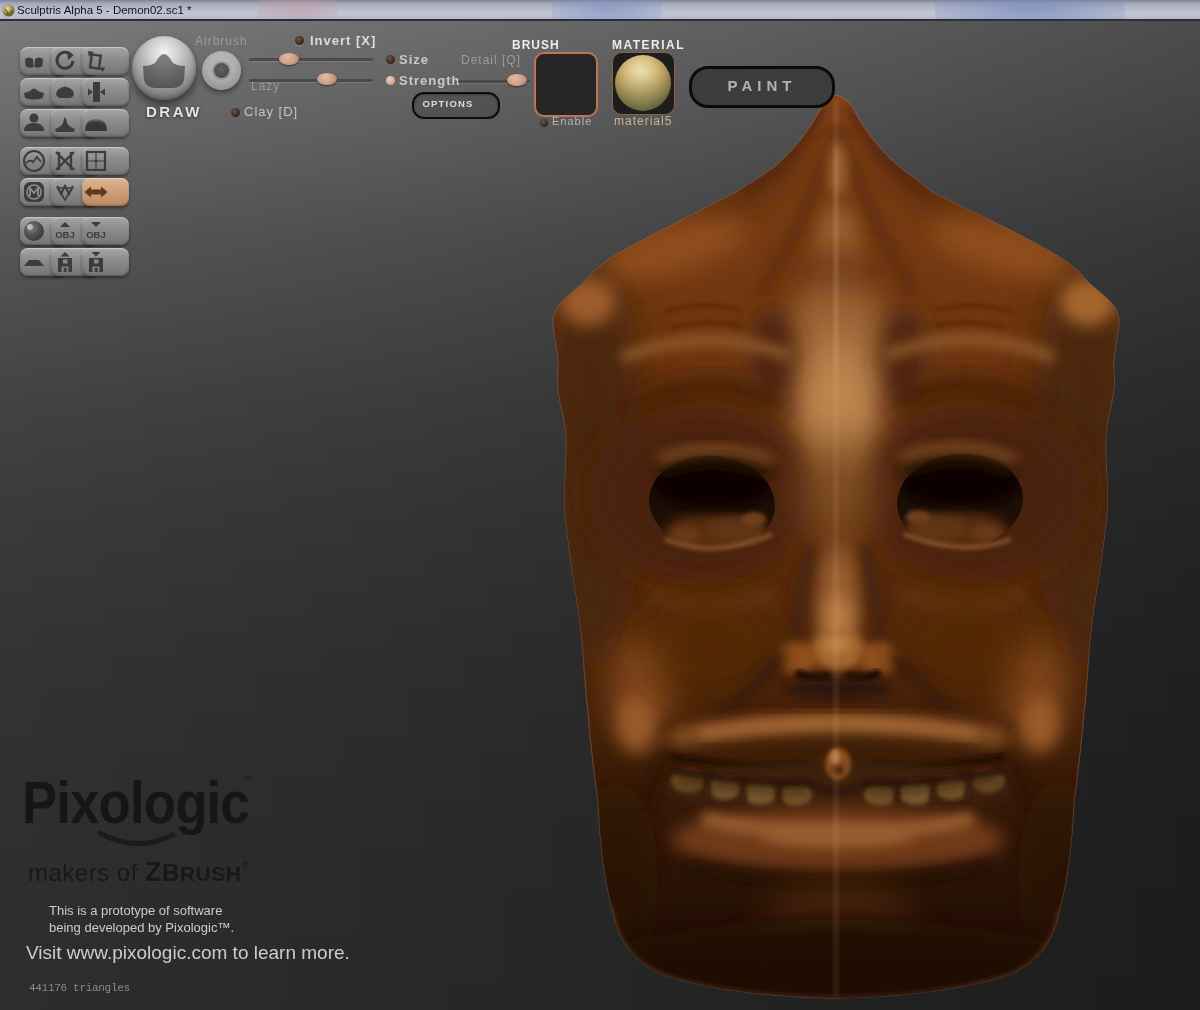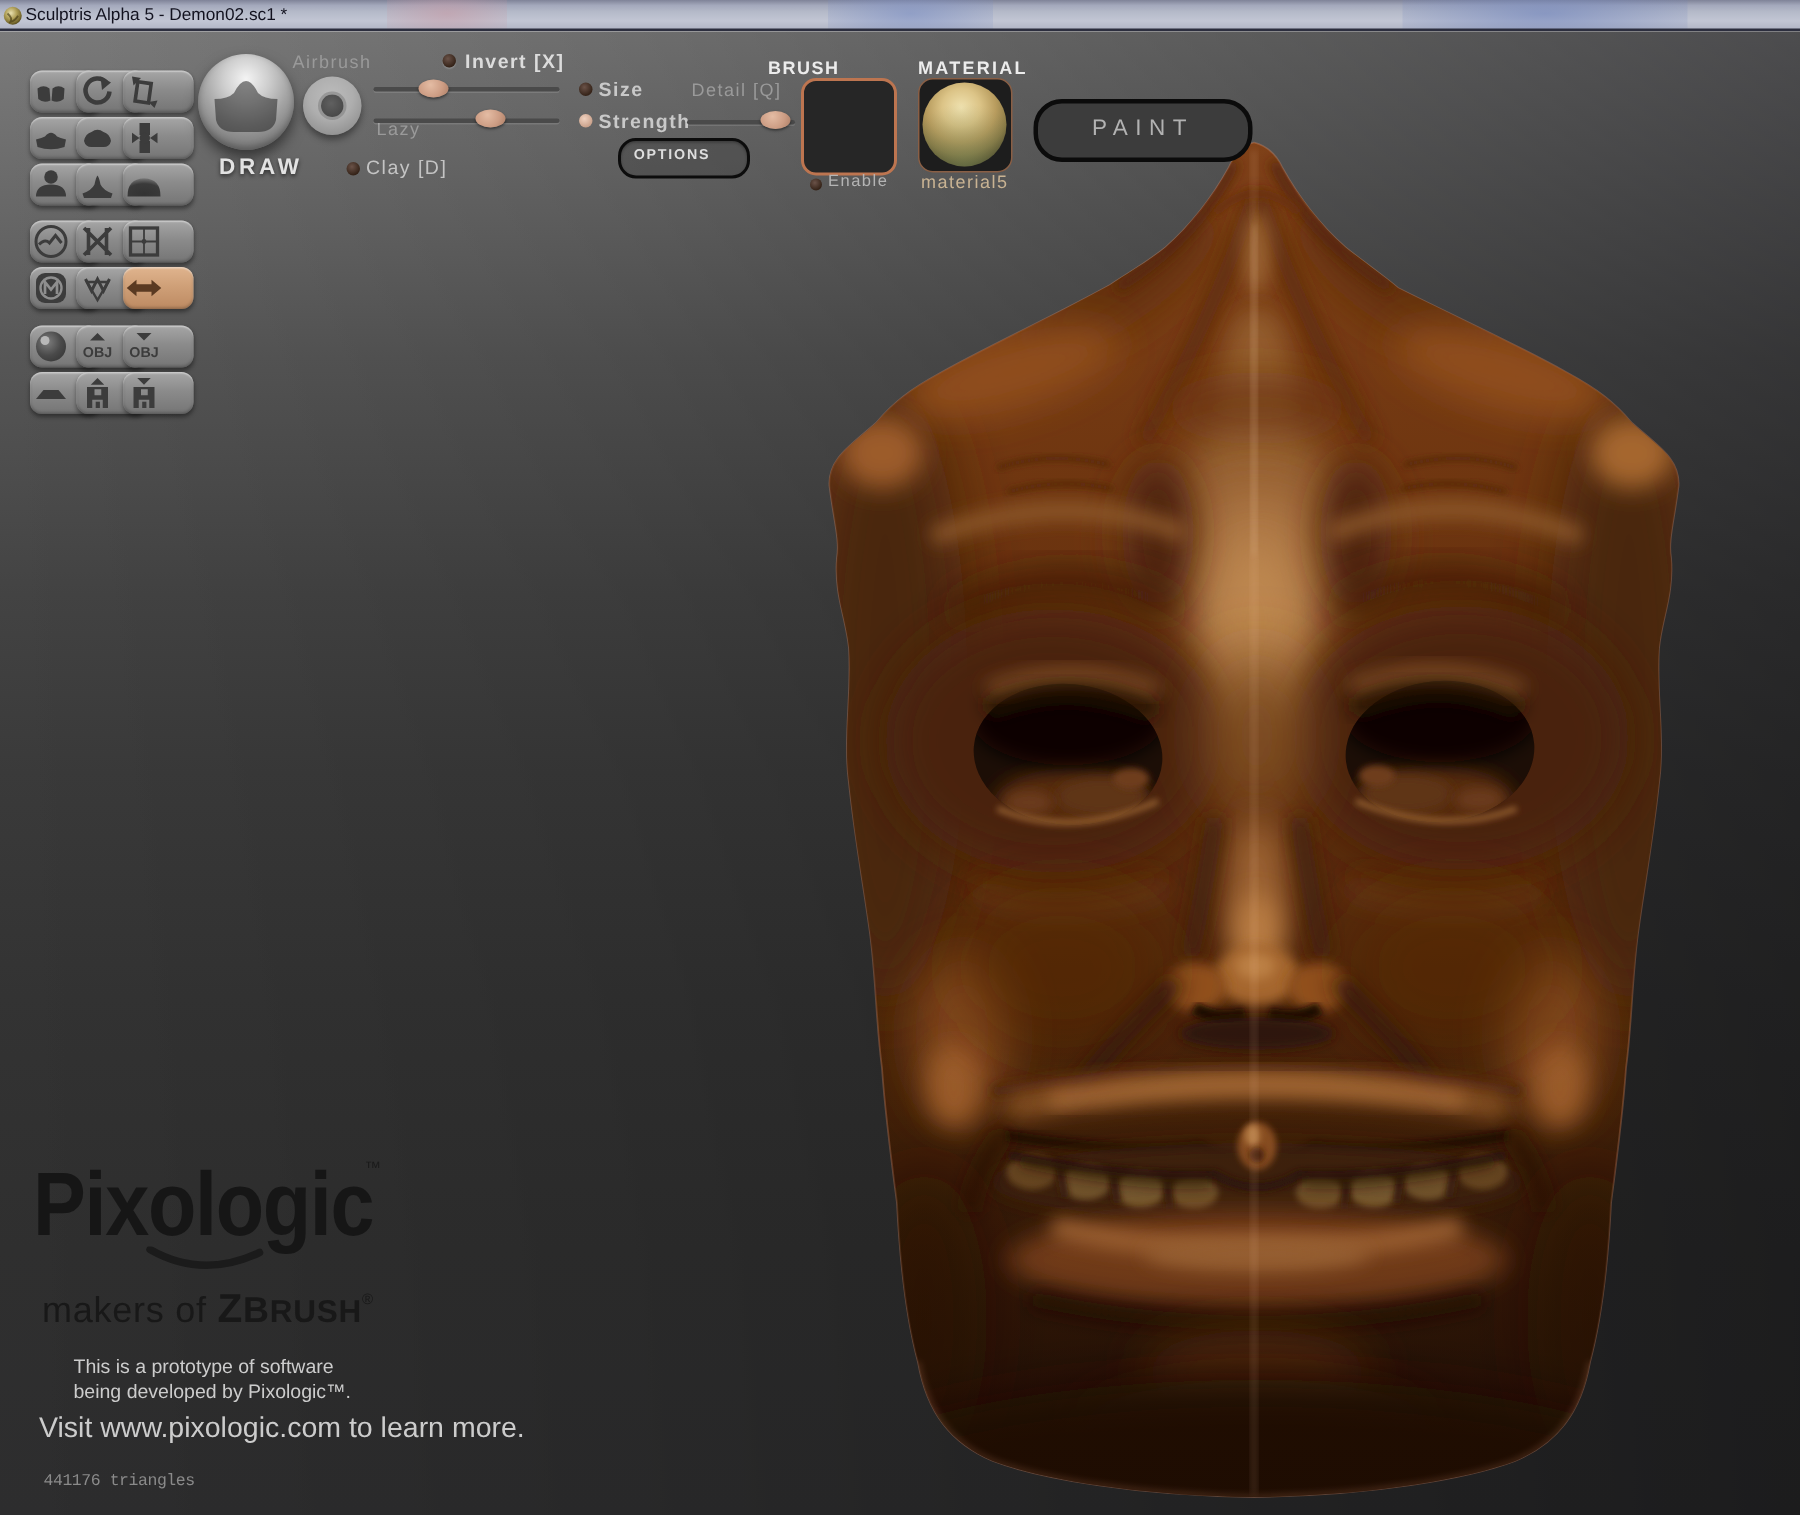--- a/index.html
+++ b/index.html
@@ -418,21 +418,21 @@
       <stop offset="0" stop-color="rgba(120,140,90,.5)"></stop>
           <stop offset=".5" stop-color="rgba(110,130,85,.25)"></stop>
       <stop offset="1" stop-color="rgba(110,130,85,0)"></stop>
     </radialGradient>
   </defs>
   <circle cx="31" cy="31" r="28" fill="url(#matg)"></circle>
   <circle cx="31" cy="31" r="28" fill="url(#matgrn)"></circle>
 </svg>
 <div class="lbl" style="left:614px;top:93px;font-size:12px;color:#c9b393;letter-spacing:1px;">material5</div>
 <div style="position:absolute;left:689px;top:45px;width:140px;height:36px;border-radius:19px;border:3px solid #0b0b0b;background:#3c3c3c;"></div>
-<div class="lbl" style="left:689px;top:56px;width:146px;text-align:center;font-size:15px;font-weight:normal;color:#b2b2b2;letter-spacing:5px;">PAINT</div>
+<div class="lbl" style="left:689px;top:56px;width:146px;text-align:center;font-size:15px;font-weight:bold;color:#b2b2b2;letter-spacing:5px;">PAINT</div>
 
 <div class="lbl" style="left:22px;top:747px;font-size:60px;color:#161616;font-weight:bold;transform:scaleX(.88);transform-origin:0 0;letter-spacing:-1px;">Pixologic</div>
 <div class="lbl" style="left:243px;top:752px;font-size:11px;color:#1b1b1b;">™</div>
 <svg width="120" height="30" style="position:absolute;left:95px;top:810px;">
       <path d="M5,2 Q40,22 78,4" fill="none" stroke="#1b1b1b" stroke-width="5" stroke-linecap="round"></path>
     </svg>
 <div class="lbl" style="left:28px;top:836px;font-size:24px;color:#181818;letter-spacing:.5px;">makers of <b style="font-size:27px;">Z</b><b>B</b><b style="font-size:21px;">RUSH</b><span style="font-size:10px;vertical-align:12px;">®</span></div>
 <div class="lbl" style="left:49px;top:882px;font-size:13px;color:#cccccc;">This is a prototype of software</div>
 <div class="lbl" style="left:49px;top:899px;font-size:13px;color:#cccccc;">being developed by Pixologic™.</div>
 <div class="lbl" style="left:26px;top:921px;font-size:19px;color:#cccccc;">Visit www.pixologic.com to learn more.</div>

